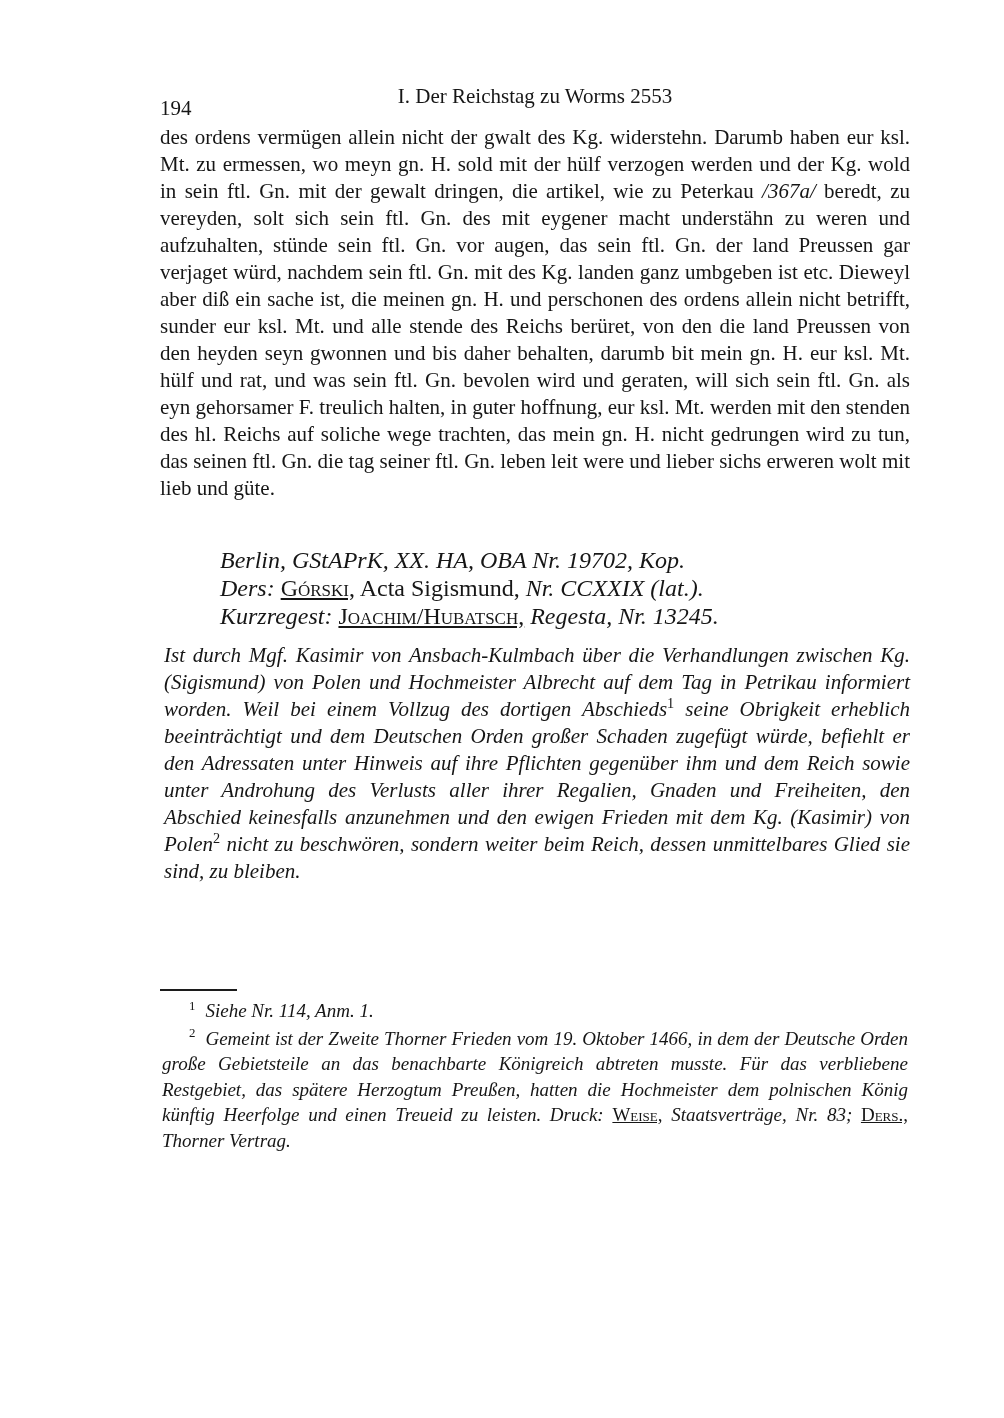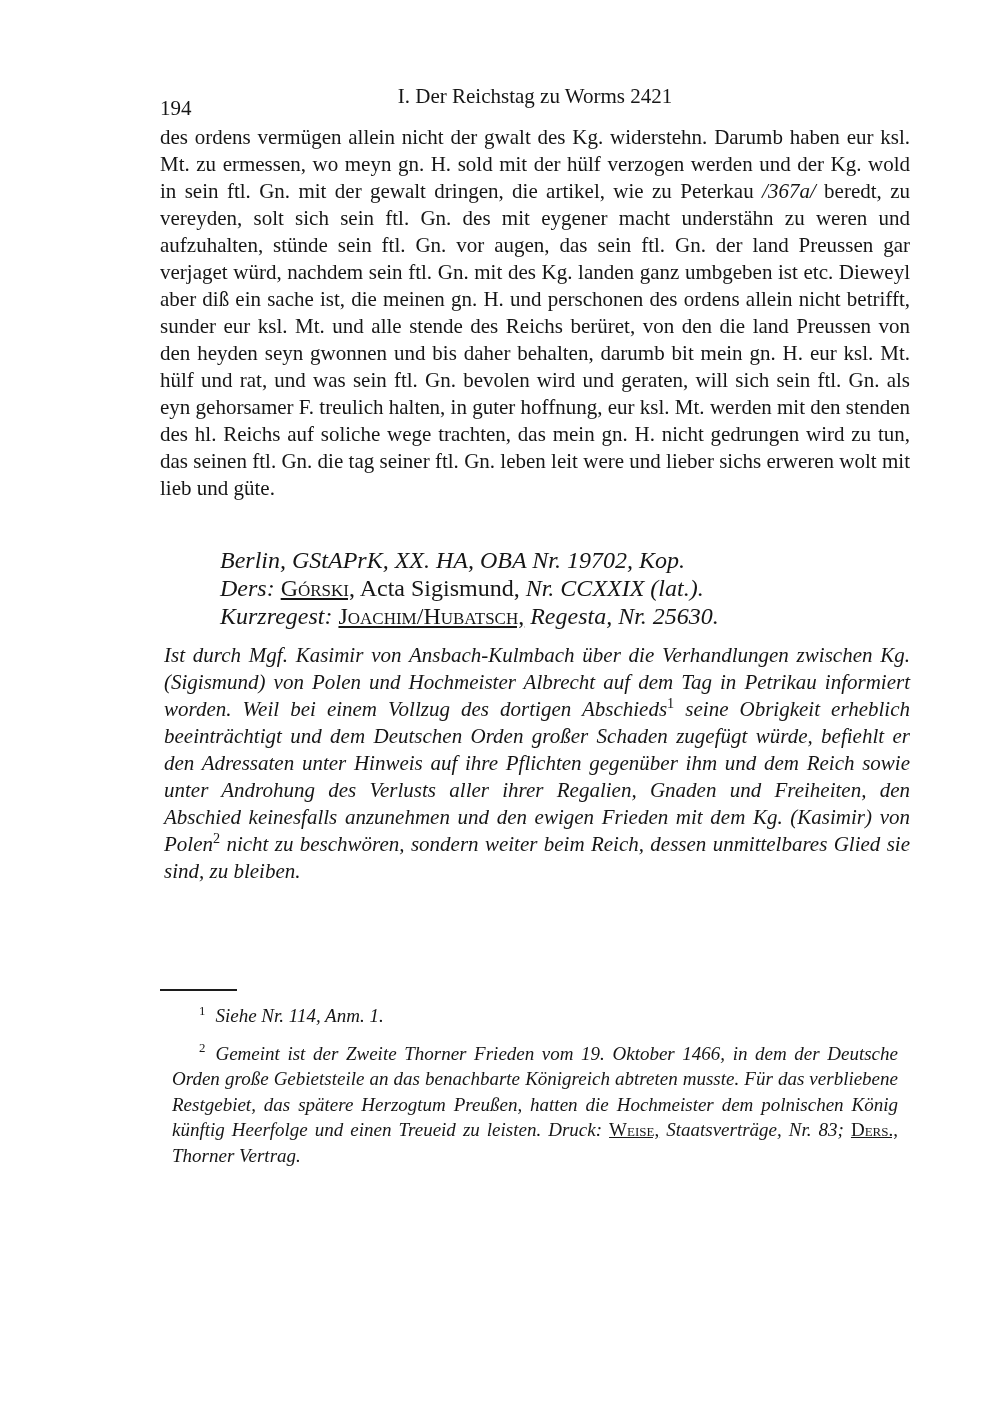--- a/index.html
+++ b/index.html
@@ -89,21 +89,21 @@
   
   .footnotes {
     margin-top: 104px;
   }
   .footnote-rule {
     width: 77px;
     border-top: 2px solid #1c1c1c;
     margin-bottom: 7px;
   }
   .footnote {
-    margin: 12px;
+    margin: 2px;
     font-size: 19px;
     line-height: 25.5px;
     text-align: justify;
     text-indent: 27px;
   }
   .footnote .run-sup {
     margin-right: 10px;
   }
 
   
@@ -116,31 +116,31 @@
     line-height: 0;
   }
 </style>
 </head>
 <body>
 
 <div class="page">
 
   <header class="page-header">
     <span class="page-number">194</span>
-    <span class="running-title">I. Der Reichstag zu Worms 2421</span>
+    <span class="running-title">I. Der Reichstag zu Worms 2553</span>
   </header>
 
   <p class="body-paragraph"><span>des ordens vermügen allein nicht der gwalt des Kg. widerstehn. Darumb haben eur ksl. Mt. zu ermessen, wo meyn gn. H. sold mit der hülf verzogen werden und der Kg. wold in sein ftl. Gn. mit der gewalt dringen, die artikel, wie zu Peterkau </span><span class="run-italic">/367a/</span><span> beredt, zu vereyden, solt sich sein ftl. Gn. des mit eygener macht understähn zu weren und aufzuhalten, stünde sein ftl. Gn. vor augen, das sein ftl. Gn. der land Preussen gar verjaget würd, nachdem sein ftl. Gn. mit des Kg. landen ganz umbgeben ist etc. Dieweyl aber diß ein sache ist, die meinen gn. H. und perschonen des ordens allein nicht betrifft, sunder eur ksl. Mt. und alle stende des Reichs berüret, von den die land Preussen von den heyden seyn gwonnen und bis daher behalten, darumb bit mein gn. H. eur ksl. Mt. hülf und rat, und was sein ftl. Gn. bevolen wird und geraten, will sich sein ftl. Gn. als eyn gehorsamer F. treulich halten, in guter hoffnung, eur ksl. Mt. werden mit den stenden des hl. Reichs auf soliche wege trachten, das mein gn. H. nicht gedrungen wird zu tun, das seinen ftl. Gn. die tag seiner ftl. Gn. leben leit were und lieber sichs erweren wolt mit lieb und güte.</span></p>
 
   <section class="entry">
 
     <div class="citations">
       <p class="citation-line"><span class="run-italic">Berlin, GStAPrK, XX. HA, OBA Nr. 19702, Kop.</span></p>
       <p class="citation-line"><span class="run-italic">Ders: </span><span class="run-smallcaps">Górski,</span><span> Acta Sigismund, </span><span class="run-italic">Nr. CCXXIX (lat.).</span></p>
-      <p class="citation-line"><span class="run-italic">Kurzregest: </span><span class="run-smallcaps">Joachim/Hubatsch,</span><span class="run-italic"> Regesta, Nr. 25630.</span></p>
+      <p class="citation-line"><span class="run-italic">Kurzregest: </span><span class="run-smallcaps">Joachim/Hubatsch,</span><span class="run-italic"> Regesta, Nr. 13245.</span></p>
     </div>
 
     <p class="summary"><span class="run-italic">Ist durch Mgf. Kasimir von Ansbach-Kulmbach über die Verhandlungen zwischen Kg. (Sigismund) von Polen und Hochmeister Albrecht auf dem Tag in Petrikau informiert worden. Weil bei einem Vollzug des dortigen Abschieds</span><span class="run-sup">1</span><span class="run-italic"> seine Obrigkeit erheblich beeinträchtigt und dem Deutschen Orden großer Schaden zugefügt würde, befiehlt er den Adressaten unter Hinweis auf ihre Pflichten gegenüber ihm und dem Reich sowie unter Androhung des Verlusts aller ihrer Regalien, Gnaden und Freiheiten, den Abschied keinesfalls anzunehmen und den ewigen Frieden mit dem Kg. (Kasimir) von Polen</span><span class="run-sup">2</span><span class="run-italic"> nicht zu beschwören, sondern weiter beim Reich, dessen unmittelbares Glied sie sind, zu bleiben.</span></p>
   </section>
 
   <footer class="footnotes">
     <div class="footnote-rule"></div>
     <p class="footnote"><span class="run-sup">1</span><span class="run-italic">Siehe Nr. 114, Anm. 1.</span></p>
     <p class="footnote"><span class="run-sup">2</span><span class="run-italic">Gemeint ist der Zweite Thorner Frieden vom 19. Oktober 1466, in dem der Deutsche Orden große Gebietsteile an das benachbarte Königreich abtreten musste. Für das verbliebene Restgebiet, das spätere Herzogtum Preußen, hatten die Hochmeister dem polnischen König künftig Heerfolge und einen Treueid zu leisten. Druck: </span><span class="run-smallcaps">Weise,</span><span class="run-italic"> Staatsverträge, Nr. 83; </span><span class="run-smallcaps">Ders.,</span><span class="run-italic"> Thorner Vertrag.</span></p>
   </footer>

